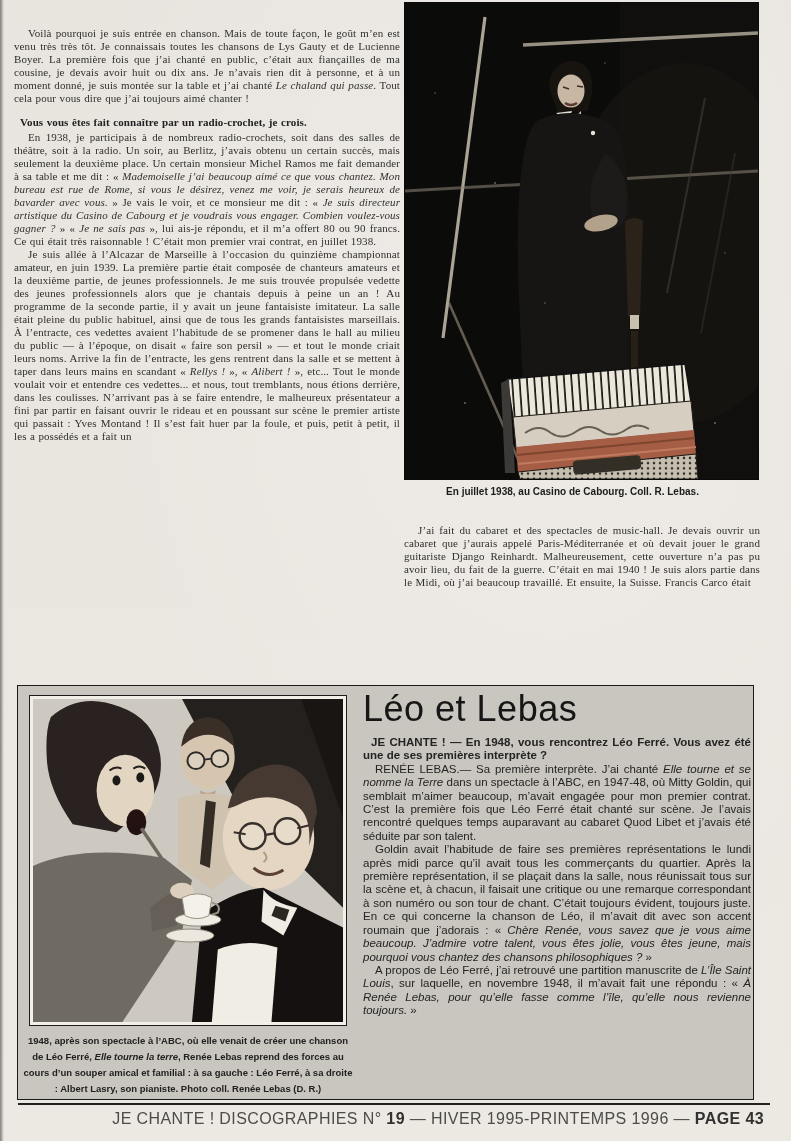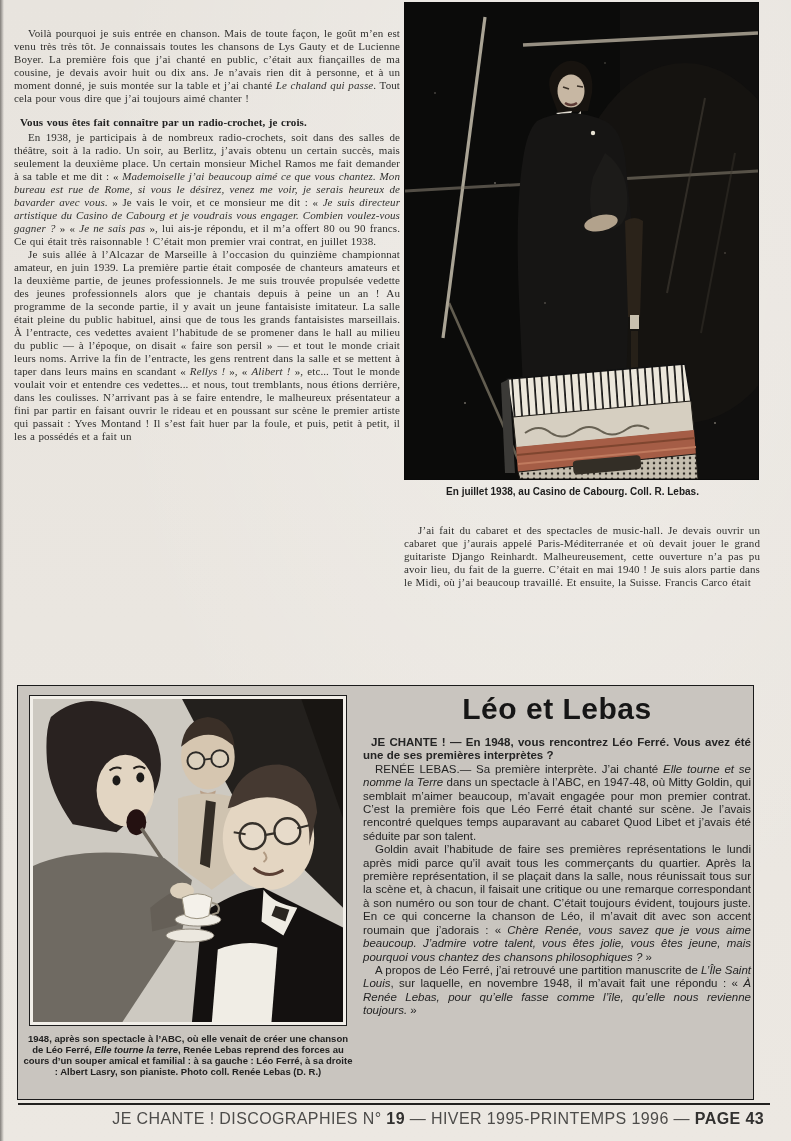--- a/index.html
+++ b/index.html
@@ -26,25 +26,25 @@
   .cap1{position:absolute;left:396px;top:486px;width:353px;text-align:center;
         font-family:"Liberation Sans",sans-serif;font-weight:bold;font-size:10px;color:#1c1c1c;}
   
   .graybox{position:absolute;left:17px;top:685px;width:737px;height:415px;
            background:#c9c5bf;border:1px solid #1b1b1b;box-sizing:border-box;}
   .box-photo{position:absolute;left:11px;top:9px;width:318px;height:331px;
              background:#f2efe9;border:1px solid #1d1d1d;padding:3px;box-sizing:border-box;}
   .box-photo svg{display:block;width:100%;height:100%;}
   .box-cap{position:absolute;left:4px;top:347px;width:332px;text-align:center;
            font-family:"Liberation Sans",sans-serif;font-weight:bold;font-size:9.5px;
-           line-height:11px;color:#222;}
+           line-height:16px;color:#222;}
   .box-right{position:absolute;left:345px;top:6px;width:388px;
              font-family:"Liberation Sans",sans-serif;font-size:11.5px;line-height:13.4px;
              text-align:justify;color:#242424;}
-  .box-title{font-size:30px;line-height:30px;text-align:center;font-weight:700;
+  .box-title{font-size:36px;line-height:30px;font-weight:400;
              color:#161616;margin:2px 0 12px 0;letter-spacing:.5px;}
   .box-q{font-weight:bold;margin:0 0 9px 0;text-indent:8px;}
   .box-right p{margin:0;}
   .box-right p.ind{text-indent:12px;}
   
   .footer-line{position:absolute;left:18px;top:1103px;width:752px;height:2px;background:#22211f;}
   .footer{position:absolute;right:27px;top:1110px;font-family:Liberation Sans, sans-serif;
           font-size:16px;color:#4d4c4a;letter-spacing:.4px;white-space:nowrap;}
   .footer b{color:#323130;}
   i{font-style:italic;}
@@ -178,21 +178,21 @@
           <path d="M150 200 q16 -8 30 0 l-3 18 q-12 6 -24 0 Z" fill="#f4f1ea" stroke="#99917f" stroke-width="1"></path>
           <path d="M180 205 q10 2 6 10 l-6 2" fill="none" stroke="#9c9484" stroke-width="2"></path>
           <ellipse cx="158" cy="238" rx="24" ry="6.5" fill="#ece8df" stroke="#8f887c" stroke-width="1"></ellipse>
         </g>
       </svg>
     </div>
     <div class="box-cap"><span>1948, après son spectacle à l’ABC, où elle venait de créer une chanson de Léo Ferré, </span><i>Elle tourne la terre</i><span>, Renée Lebas reprend des forces au cours d’un souper amical et familial : à sa gauche : Léo Ferré, à sa droite : Albert Lasry, son pianiste. Photo coll. Renée Lebas (D. R.)</span></div>
 
     <div class="box-right">
       <div class="box-title">Léo et Lebas</div>
-      <p class="box-q">JE CHANTE ! — En 1948, vous rencontrez Léo Ferré. Vous avez été une de ses premières interprètes ?</p>
+      <p class="box-q">JE CHANTE ! — En 1948, vous rencontrez Léo Ferré. Vous avez été une de ses premières interprète ?</p>
       <p class="ind"><span>RENÉE LEBAS.— Sa première interprète. J’ai chanté </span><i>Elle tourne et se nomme la Terre</i><span> dans un spectacle à l’ABC, en 1947-48, où Mitty Goldin, qui semblait m’aimer beaucoup, m’avait engagée pour mon premier contrat. C’est la première fois que Léo Ferré était chanté sur scène. Je l’avais rencontré quelques temps auparavant au cabaret Quod Libet et j’avais été séduite par son talent.</span></p>
       <p class="ind"><span>Goldin avait l’habitude de faire ses premières représentations le lundi après midi parce qu’il avait tous les commerçants du quartier. Après la première représentation, il se plaçait dans la salle, nous réunissait tous sur la scène et, à chacun, il faisait une critique ou une remarque correspondant à son numéro ou son tour de chant. C’était toujours évident, toujours juste. En ce qui concerne la chanson de Léo, il m’avait dit avec son accent roumain que j’adorais : « </span><i>Chère Renée, vous savez que je vous aime beaucoup. J’admire votre talent, vous êtes jolie, vous êtes jeune, mais pourquoi vous chantez des chansons philosophiques ?</i><span> »</span></p>
       <p class="ind"><span>A propos de Léo Ferré, j’ai retrouvé une partition manuscrite de </span><i>L’Île Saint Louis</i><span>, sur laquelle, en novembre 1948, il m’avait fait une répondu : « </span><i>À Renée Lebas, pour qu’elle fasse comme l’île, qu’elle nous revienne toujours.</i><span> »</span></p>
     </div>
   </div>
 
   <div class="footer-line"></div>
   <div class="footer">
     <span>JE CHANTE ! DISCOGRAPHIES N° </span><b>19</b><span> — HIVER 1995-PRINTEMPS 1996 — </span><b>PAGE 43</b>
   </div>

